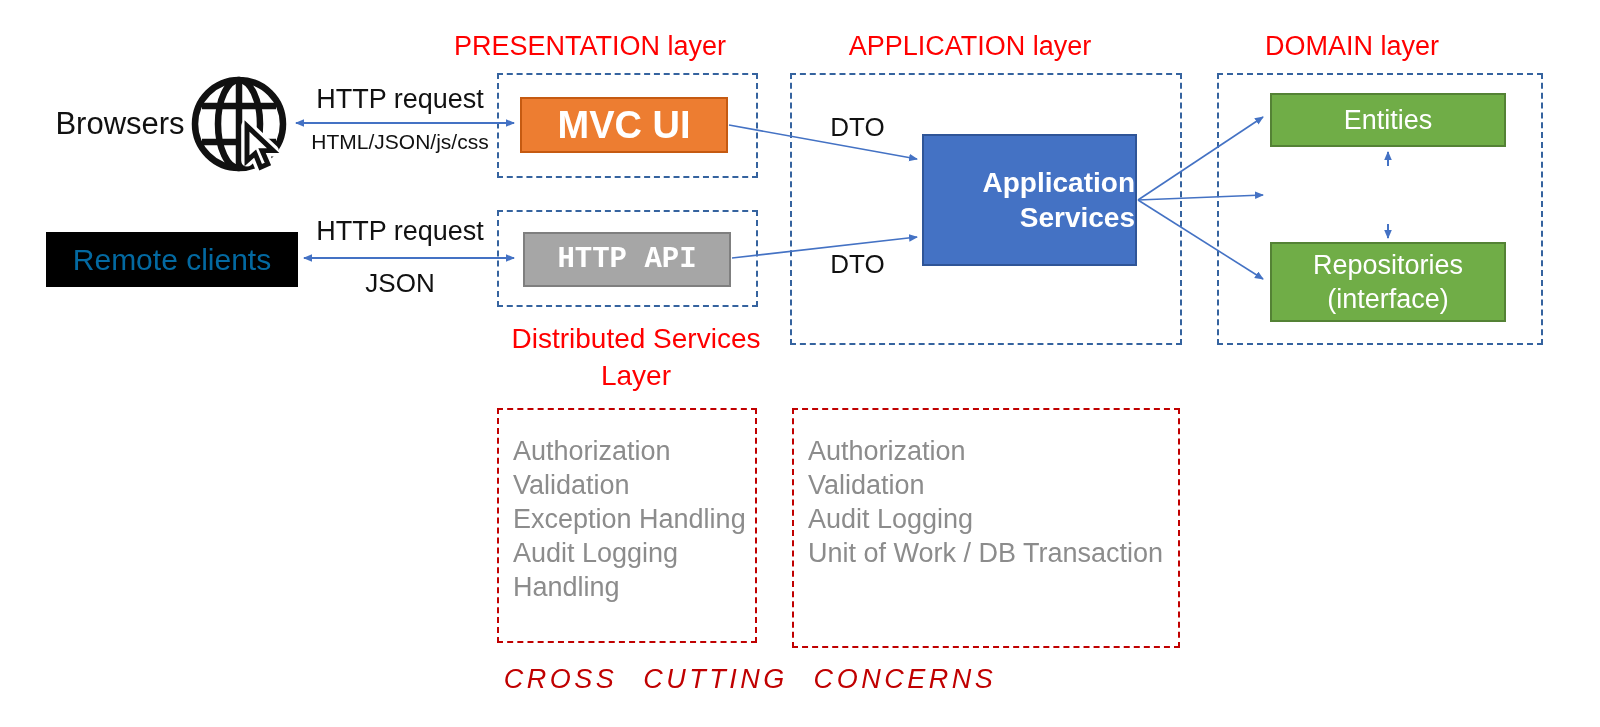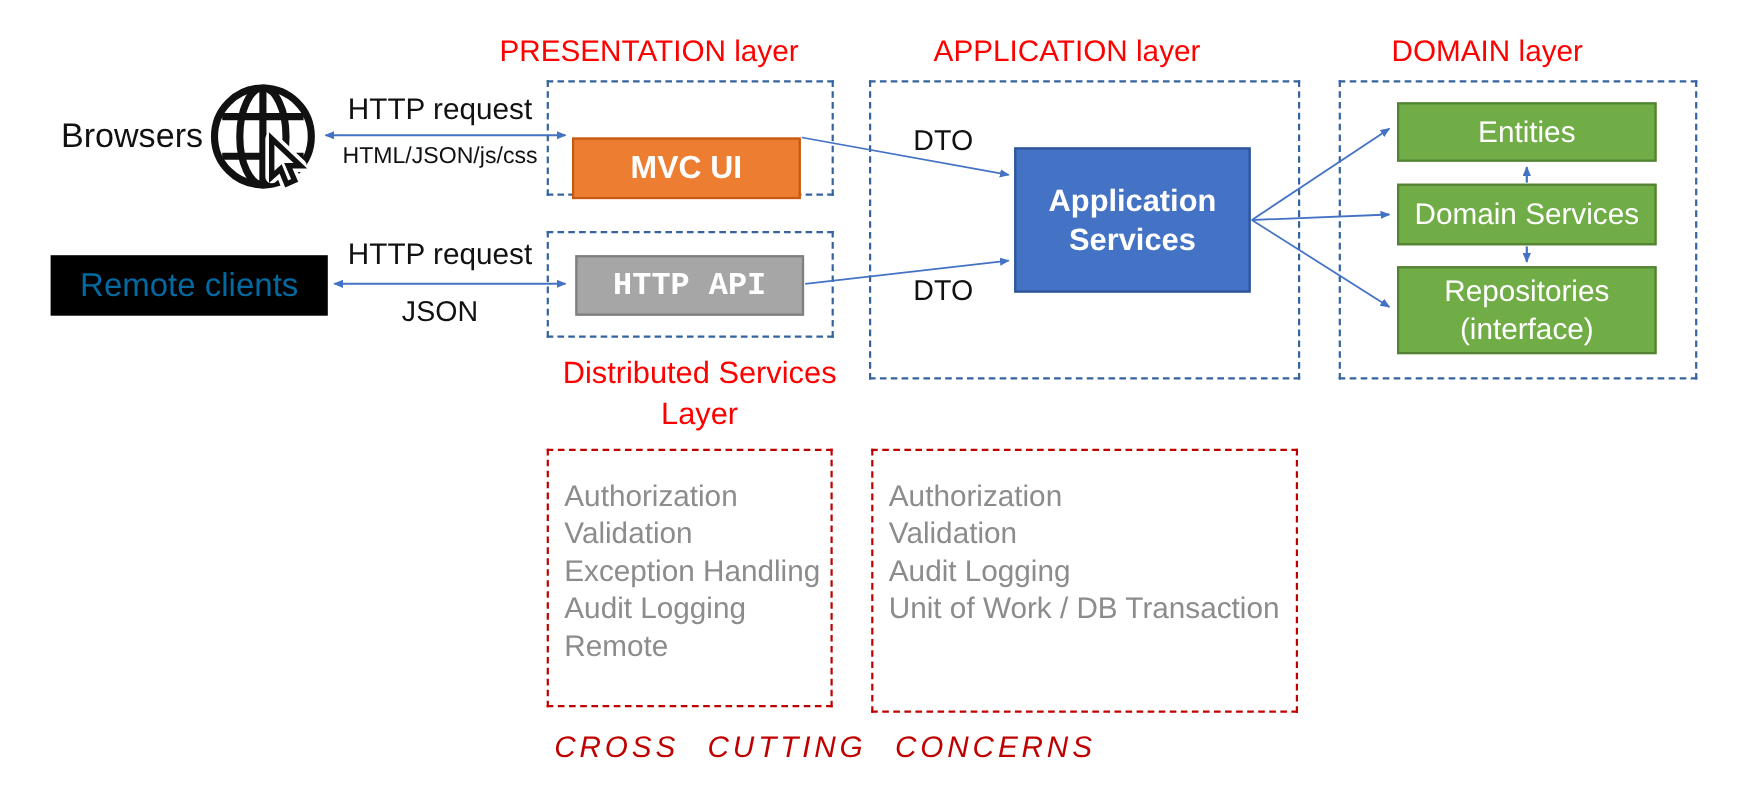--- a/index.html
+++ b/index.html
@@ -13,23 +13,23 @@
   
   .layer-title{font-size:27px;color:var(--title-red,#FF0000);white-space:nowrap;}
   .red-caption{font-size:28px;line-height:37px;color:var(--title-red,#FF0000);}
 
   
   .dash-blue{border:2.5px dashed var(--dashed-blue,#35639F);background:transparent;}
   .dash-red{border:2.5px dashed var(--dashed-red,#C00000);background:transparent;}
 
   
   .node{color:#fff;}
-  .node.orange{background:var(--accent-orange,#ED7D31);border:2px solid var(--accent-orange-border,#C55A11);font-weight:bold;font-size:29px;margin-top:28px;}
+  .node.orange{background:var(--accent-orange,#ED7D31);border:2px solid var(--accent-orange-border,#C55A11);font-weight:bold;font-size:38px;}
   .node.gray{background:var(--accent-gray,#A6A6A6);border:2px solid var(--accent-gray-border,#7F7F7F);font-weight:bold;font-size:29px;}
-  .node.blue{background:var(--accent-blue,#4472C4);border:2px solid var(--accent-blue-border,#2F5597);font-weight:bold;font-size:28px;line-height:35px;flex-direction:column;}
+  .node.blue{background:var(--accent-blue,#4472C4);border:2px solid var(--accent-blue-border,#2F5597);font-weight:bold;font-size:28px;line-height:35px;flex-direction:column;align-items:flex-end;}
   .node.green{background:var(--accent-green,#70AD47);border:2px solid var(--accent-green-border,#548235);font-size:27px;line-height:34px;flex-direction:column;}
   .node.black{background:#000;color:#0369a1;font-size:30px;}
 
   .plain-label{color:var(--black,#111);white-space:nowrap;}
   .muted-list{color:var(--muted-text,#8C8C8C);font-size:27px;line-height:34px;}
   .muted-list div{white-space:nowrap;}
 
   .footer-cc{
     font-size:27px;font-style:italic;color:var(--dashed-red,#C00000);
     letter-spacing:.13em;word-spacing:.55em;white-space:nowrap;
@@ -70,35 +70,34 @@
 
   <div class="abs center plain-label" style="left:815px;top:112px;width:85px;font-size:26px;">DTO</div>
   <div class="abs center plain-label" style="left:815px;top:249px;width:85px;font-size:26px;">DTO</div>
 
   <div class="abs center node blue" style="left:922px;top:134px;width:215px;height:132px;">
     <div>Application</div>
     <div>Services</div>
   </div>
 
   <div class="abs center node green" style="left:1270px;top:93px;width:236px;height:54px;">Entities</div>
-  <div class="abs center node green" style="left:1270px;top:167px;width:236px;height:56px;">Domain Services</div>
   <div class="abs center node green" style="left:1270px;top:242px;width:236px;height:80px;">
     <div>Repositories</div>
     <div>(interface)</div>
   </div>
 
   <div class="abs dash-red" style="left:497px;top:408px;width:260px;height:235px;"></div>
   <div class="abs dash-red" style="left:792px;top:408px;width:388px;height:240px;"></div>
 
   <div class="abs muted-list" style="left:513px;top:434px;">
     <div>Authorization</div>
     <div>Validation</div>
     <div>Exception Handling</div>
     <div>Audit Logging</div>
-    <div>Remote</div>
+    <div>Handling</div>
   </div>
   <div class="abs muted-list" style="left:808px;top:434px;">
     <div>Authorization</div>
     <div>Validation</div>
     <div>Audit Logging</div>
     <div>Unit of Work / DB Transaction</div>
   </div>
 
   <div class="abs center footer-cc" style="left:465px;top:664px;width:570px;">CROSS CUTTING CONCERNS</div>
 

